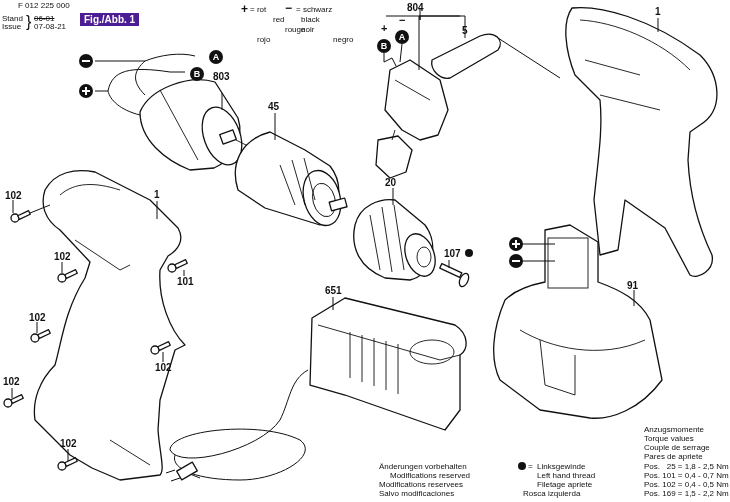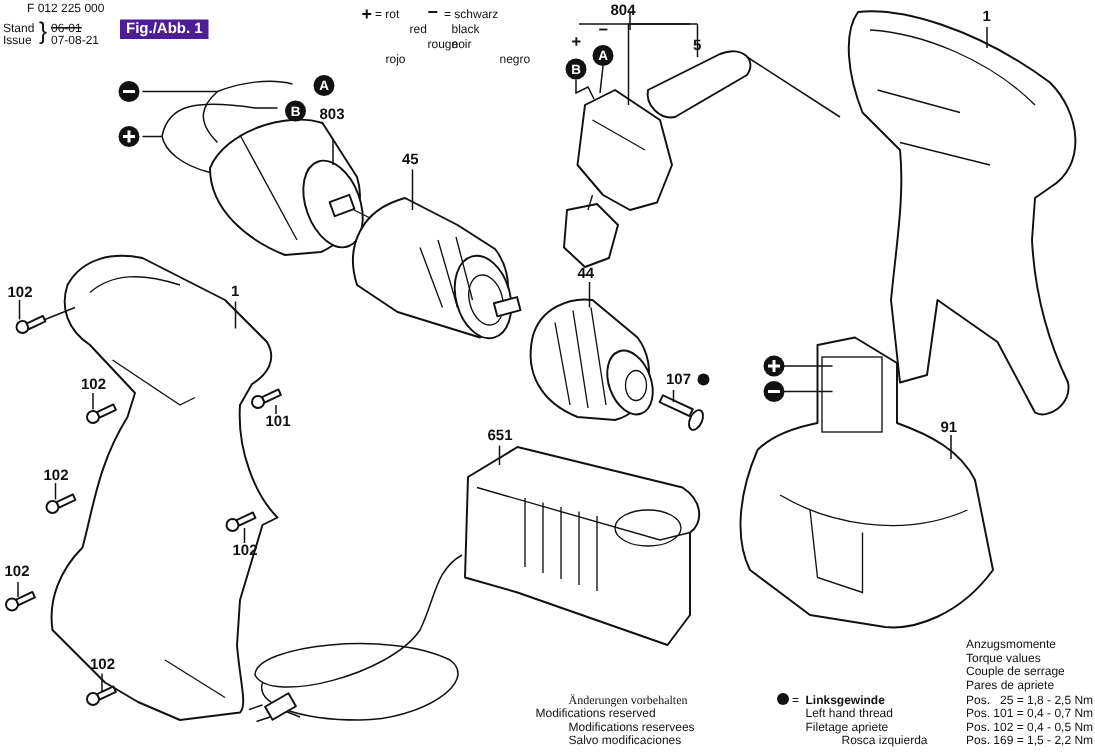--- a/index.html
+++ b/index.html
@@ -220,42 +220,42 @@
 
 <div class="abs" style="left:381px; top:22px; font-weight:bold; font-size:11px;">+</div>
 <div class="abs" style="left:399px; top:14px; font-weight:bold; font-size:11px;">−</div>
 
 <div class="abs num" style="left:213px; top:71px;">803</div>
 <div class="abs num" style="left:268px; top:101px;">45</div>
 <div class="abs num" style="left:407px; top:2px;">804</div>
 <div class="abs num" style="left:462px; top:25px;">5</div>
 <div class="abs num" style="left:655px; top:6px;">1</div>
 <div class="abs num" style="left:154px; top:189px;">1</div>
-<div class="abs num" style="left:385px; top:177px;">44</div>
+<div class="abs num" style="left:385px; top:177px;">20</div>
 <div class="abs num" style="left:444px; top:248px;">107</div>
 <div class="abs num" style="left:177px; top:276px;">101</div>
 <div class="abs num" style="left:5px; top:190px;">102</div>
 <div class="abs num" style="left:54px; top:251px;">102</div>
 <div class="abs num" style="left:29px; top:312px;">102</div>
 <div class="abs num" style="left:155px; top:362px;">102</div>
 <div class="abs num" style="left:3px; top:376px;">102</div>
 <div class="abs num" style="left:60px; top:438px;">102</div>
 <div class="abs num" style="left:325px; top:285px;">651</div>
 <div class="abs num" style="left:627px; top:280px;">91</div>
 
-<div class="abs t" style="left:379px; top:462px;font-family:Liberation Serif, serif;">Änderungen vorbehalten</div>
-<div class="abs t" style="left:357px; top:471px;">Modifications reserved</div>
+<div class="abs t" style="left:379px; top:462px;">Änderungen vorbehalten</div>
+<div class="abs t" style="left:390px; top:471px;">Modifications reserved</div>
 <div class="abs t" style="left:379px; top:480px;">Modifications reservees</div>
 <div class="abs t" style="left:379px; top:489px;">Salvo modificaciones</div>
 
 <div class="abs t" style="left:528px; top:462px;">=</div>
-<div class="abs t" style="left:537px; top:462px;font-weight:bold;">Linksgewinde</div>
+<div class="abs t" style="left:537px; top:462px;">Linksgewinde</div>
 <div class="abs t" style="left:537px; top:471px;">Left hand thread</div>
 <div class="abs t" style="left:537px; top:480px;">Filetage apriete</div>
-<div class="abs t" style="left:561px; top:489px;text-align:right;">Rosca izquierda</div>
+<div class="abs t" style="left:523px; top:489px;text-align:right;">Rosca izquierda</div>
 
 <div class="abs t" style="left:644px; top:425px;">Anzugsmomente</div>
 <div class="abs t" style="left:644px; top:434px;">Torque values</div>
 <div class="abs t" style="left:644px; top:443px;">Couple de serrage</div>
 <div class="abs t" style="left:644px; top:452px;">Pares de apriete</div>
 <div class="abs t" style="left:644px; top:462px; white-space:pre;">Pos.   25 = 1,8 - 2,5 Nm</div>
 <div class="abs t" style="left:644px; top:471px; white-space:pre;">Pos. 101 = 0,4 - 0,7 Nm</div>
 <div class="abs t" style="left:644px; top:480px; white-space:pre;">Pos. 102 = 0,4 - 0,5 Nm</div>
 <div class="abs t" style="left:644px; top:489px; white-space:pre;">Pos. 169 = 1,5 - 2,2 Nm</div>
 

